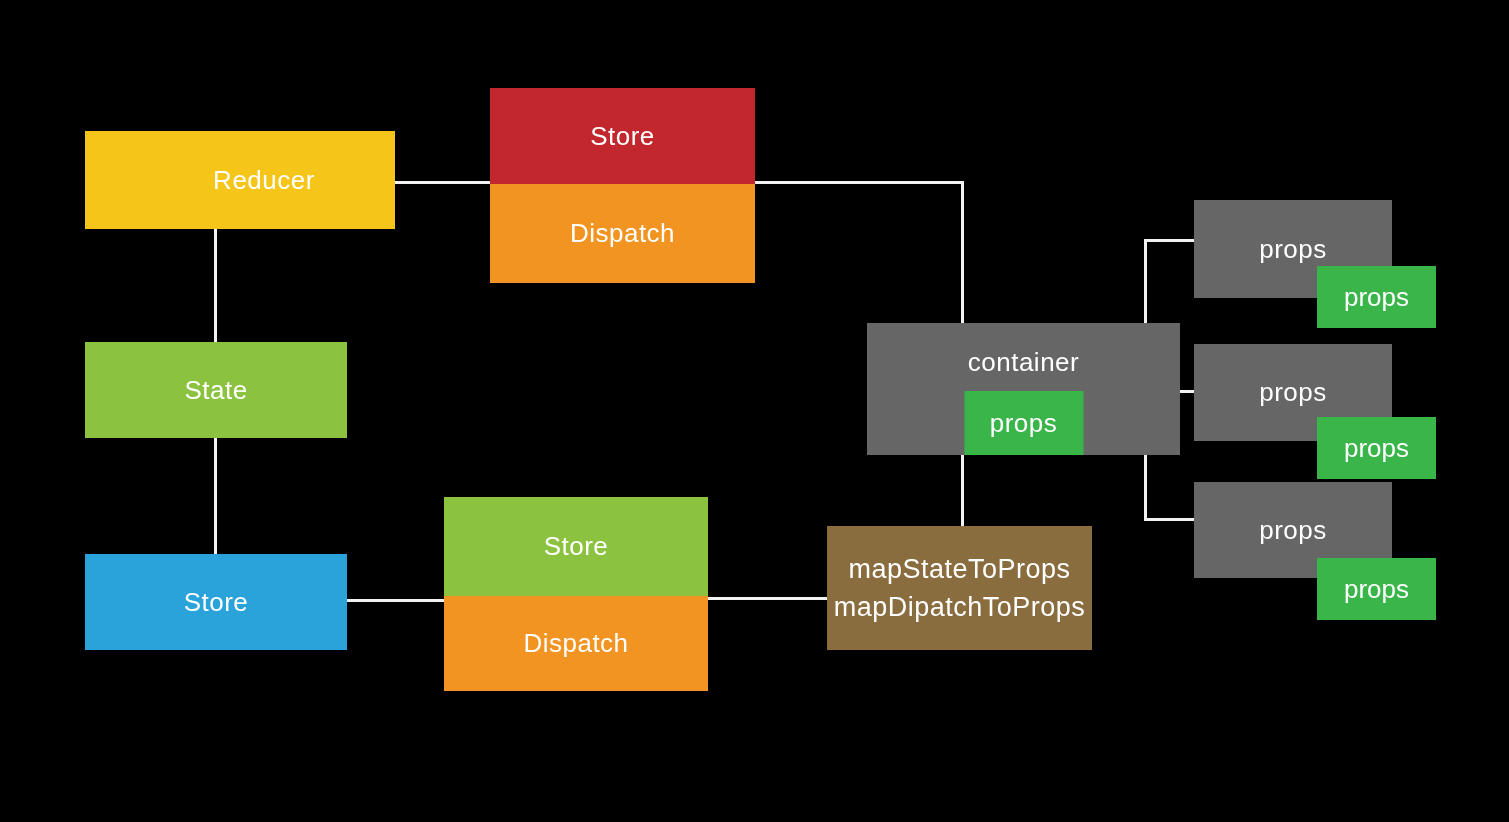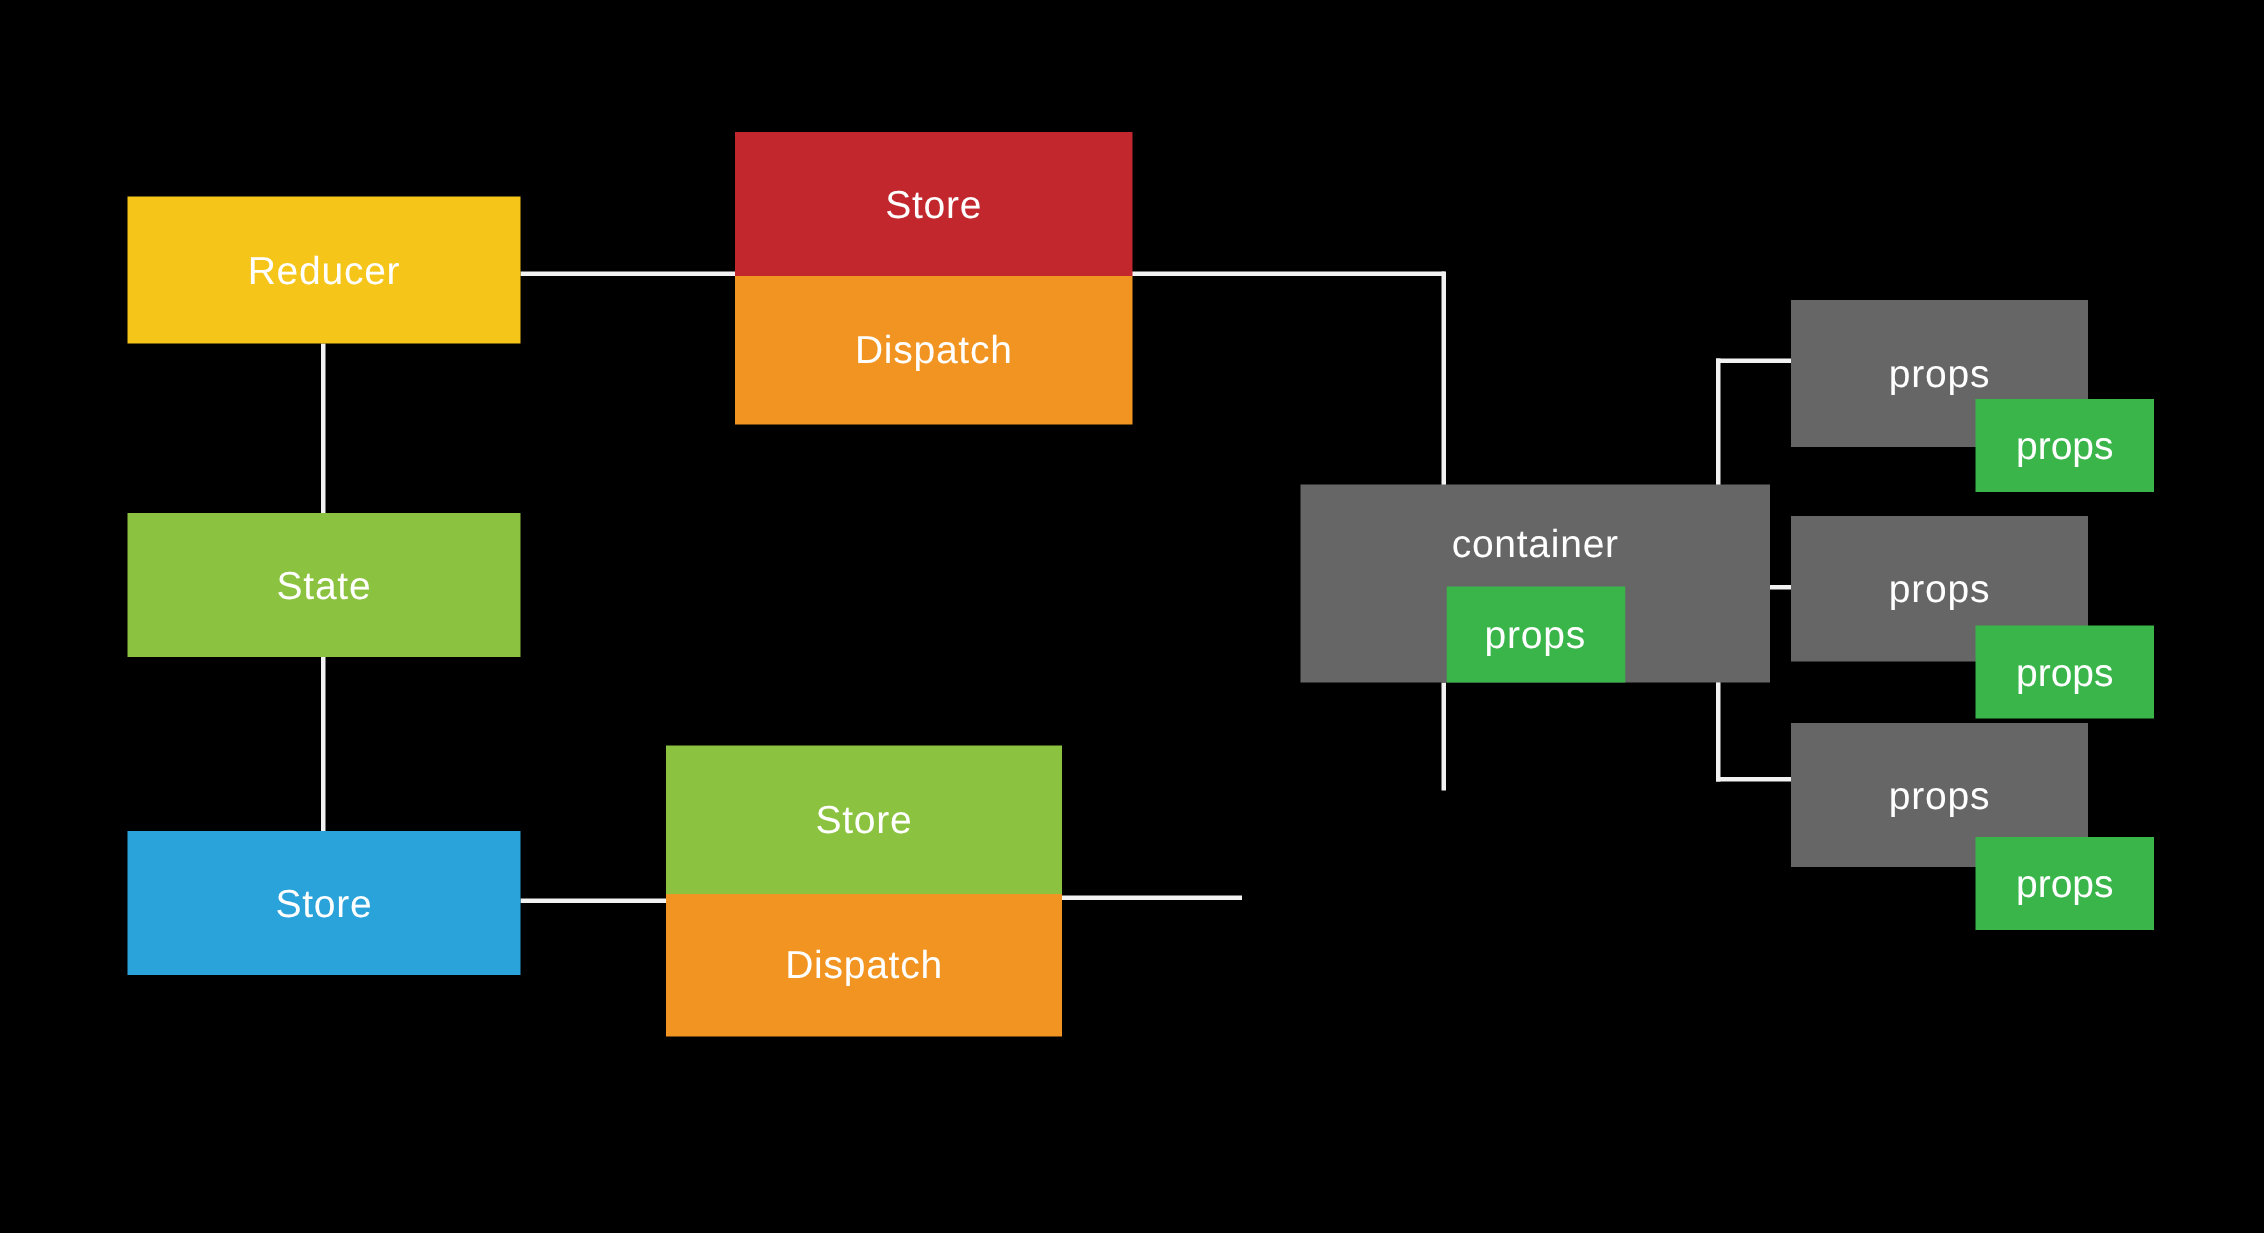--- a/index.html
+++ b/index.html
@@ -36,21 +36,21 @@
     position: absolute;
     z-index: 3;
     display: flex;
     align-items: center;
     justify-content: center;
     color: #fff;
     font-size: 26px;
   }
 
   
-  .n-reducer        { left: 85px;  top: 131px; width: 262px; height: 98px; }
+  .n-reducer        { left: 85px;  top: 131px; width: 262px; height: 98px; padding-left: 48px; }
   .n-state          { left: 85px;  top: 342px; width: 262px; height: 96px; justify-content: center; }
   .n-store          { left: 85px;  top: 554px; width: 262px; height: 96px; }
 
   
   .n-action         { left: 490px; top: 88px;  width: 265px; height: 96px; }
   .n-action-disp    { left: 490px; top: 184px; width: 265px; height: 99px; }
 
   
   .n-store-mid      { left: 444px; top: 497px; width: 264px; height: 99px; }
   .n-store-disp     { left: 444px; top: 596px; width: 264px; height: 95px; }
@@ -142,20 +142,24 @@
     <span>Dispatch</span>
   </div>
 
   <div class="node n-container" style="background: rgb(102, 102, 102);">
     <span class="container-label">container</span>
     <div class="n-container-props" style="background: rgb(57, 181, 74);">
       <span>props</span>
     </div>
   </div>
 
+  <div class="node n-mapper" style="background: rgb(138, 109, 63);">
+    <span>mapStateToProps</span>
+    <span>mapDipatchToProps</span>
+  </div>
 
   <div class="node n-props1" style="background: rgb(102, 102, 102);">
     <span>props</span>
   </div>
   <div class="badge b-props1" style="background: rgb(57, 181, 74);">
     <span>props</span>
   </div>
 
   <div class="node n-props2" style="background: rgb(102, 102, 102);">
     <span>props</span>

